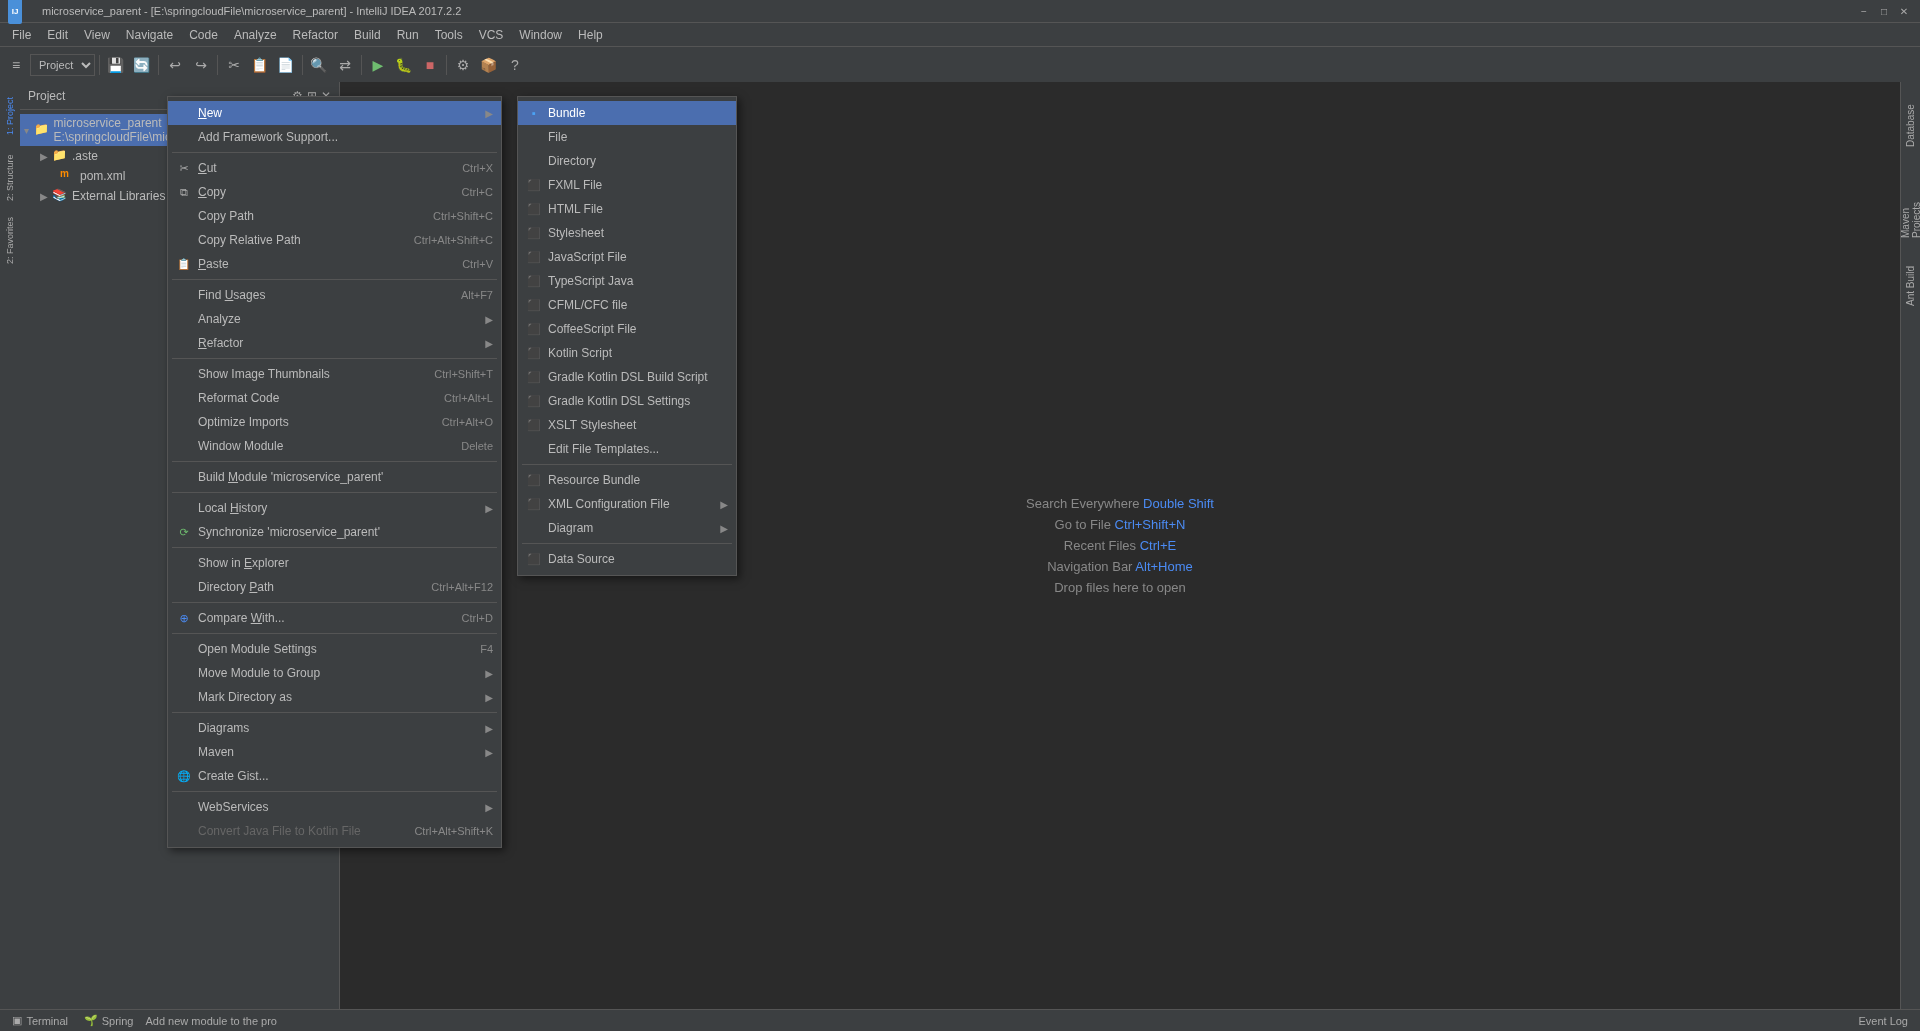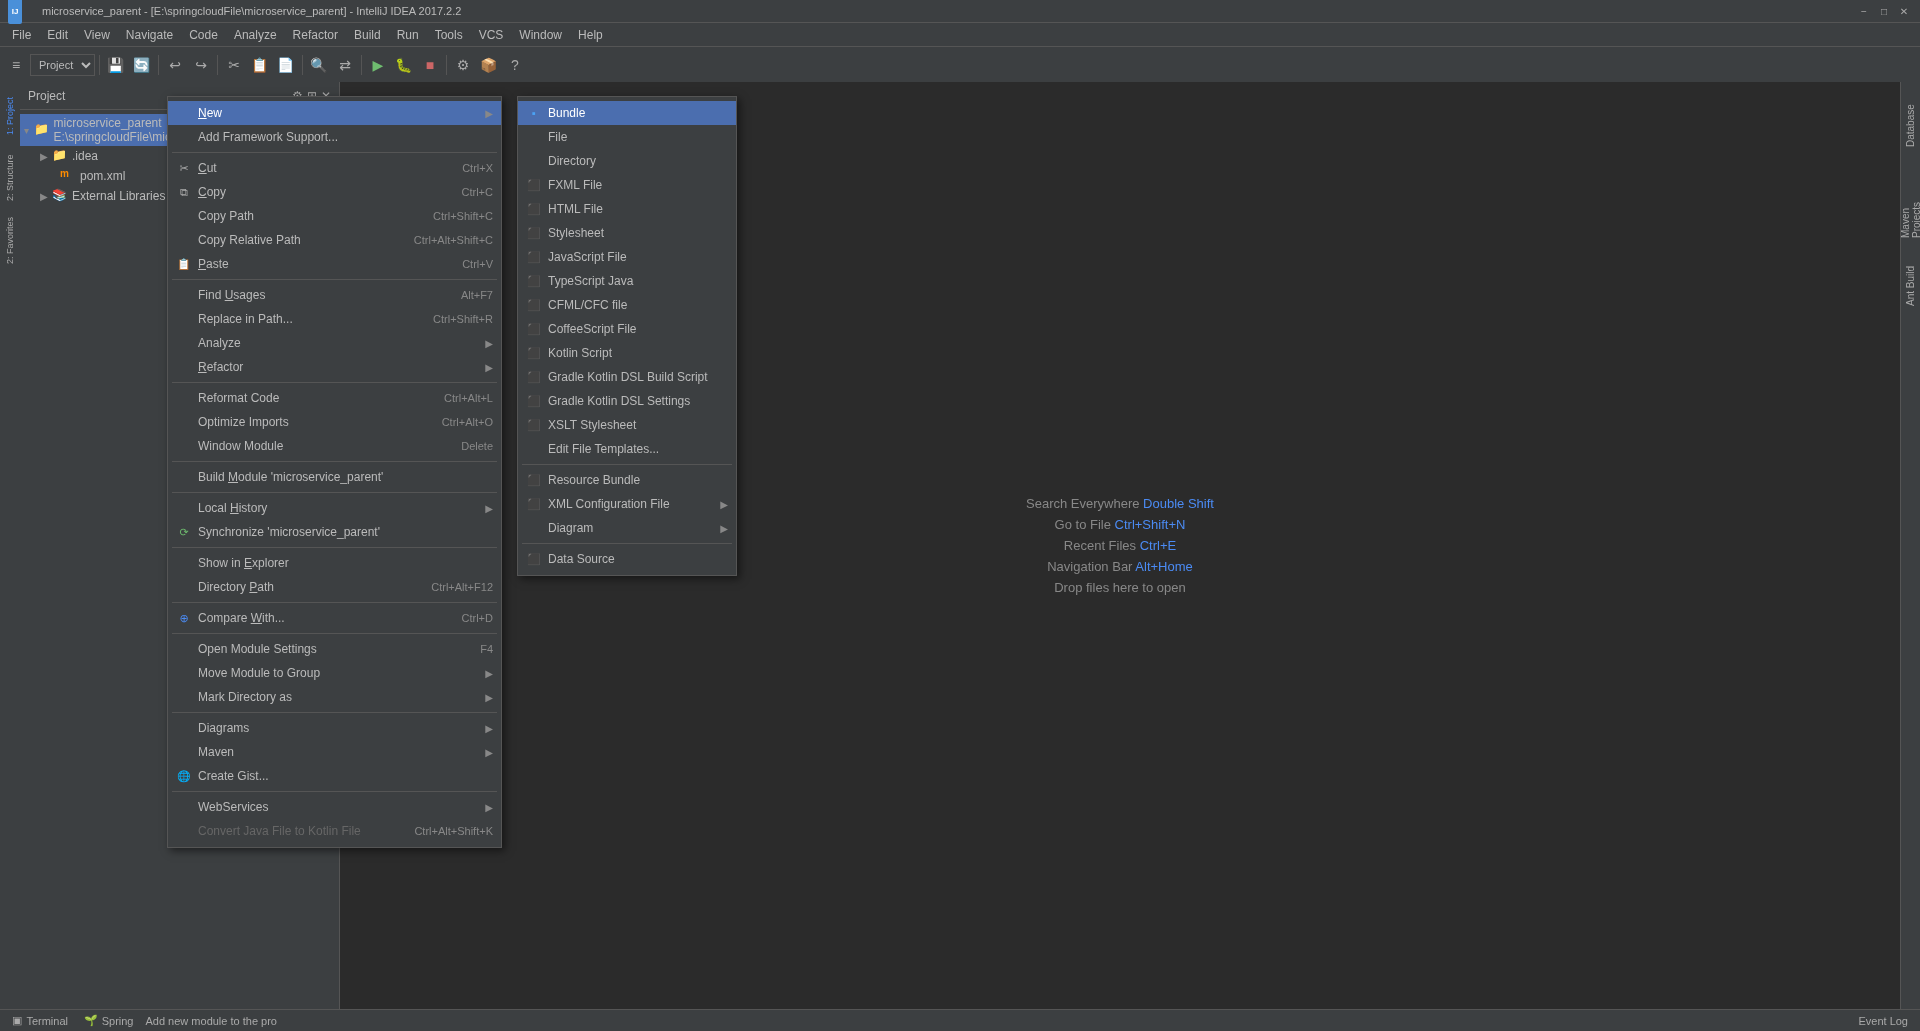--- a/index.html
+++ b/index.html
@@ -328,21 +328,21 @@
     </div>
     <div id="project-tree">
       <div class="tree-item selected">
         <span class="tree-arrow">▾</span>
         <span class="tree-icon">📁</span>
         <span>microservice_parent E:\springcloudFile\microservice_parent</span>
       </div>
       <div class="tree-item" style="padding-left:20px;">
         <span class="tree-arrow">▶</span>
         <span class="tree-icon">📁</span>
-        <span>.idea</span>
+        <span>.aste</span>
       </div>
       <div class="tree-item" style="padding-left:28px;">
         <span class="tree-arrow" style="visibility:hidden;">▶</span>
         <span class="tree-icon" style="color:#ff8c00;font-weight:bold;font-size:10px;">m</span>
         <span>pom.xml</span>
       </div>
       <div class="tree-item" style="padding-left:20px;">
         <span class="tree-arrow">▶</span>
         <span class="tree-icon">📚</span>
         <span>External Libraries</span>
@@ -447,45 +447,45 @@
 
   <div class="ctx-item">
     <div class="ctx-item-left">
       <span class="ctx-item-icon"></span>
       <span>Find <span class="underline">U</span>sages</span>
     </div>
     <span class="ctx-item-shortcut">Alt+F7</span>
   </div>
 
 
-  <div class="ctx-item">
-    <div class="ctx-item-left">
-      <span class="ctx-item-icon"></span>
-      <span>Replace in Path...</span>
-    </div>
-    <span class="ctx-item-shortcut">Ctrl+Shift+R</span>
-  </div>
 
   <div class="ctx-item">
     <div class="ctx-item-left">
       <span class="ctx-item-icon"></span>
       <span>Analyze</span>
     </div>
     <span class="ctx-item-arrow">▶</span>
   </div>
 
   <div class="ctx-item">
     <div class="ctx-item-left">
       <span class="ctx-item-icon"></span>
       <span><span class="underline">R</span>efactor</span>
     </div>
     <span class="ctx-item-arrow">▶</span>
   </div>
   <div class="ctx-separator"></div>
 
+  <div class="ctx-item">
+    <div class="ctx-item-left">
+      <span class="ctx-item-icon"></span>
+      <span>Show Image Thumbnails</span>
+    </div>
+    <span class="ctx-item-shortcut">Ctrl+Shift+T</span>
+  </div>
 
   <div class="ctx-item">
     <div class="ctx-item-left">
       <span class="ctx-item-icon"></span>
       <span>Reformat Code</span>
     </div>
     <span class="ctx-item-shortcut">Ctrl+Alt+L</span>
   </div>
 
   <div class="ctx-item">

